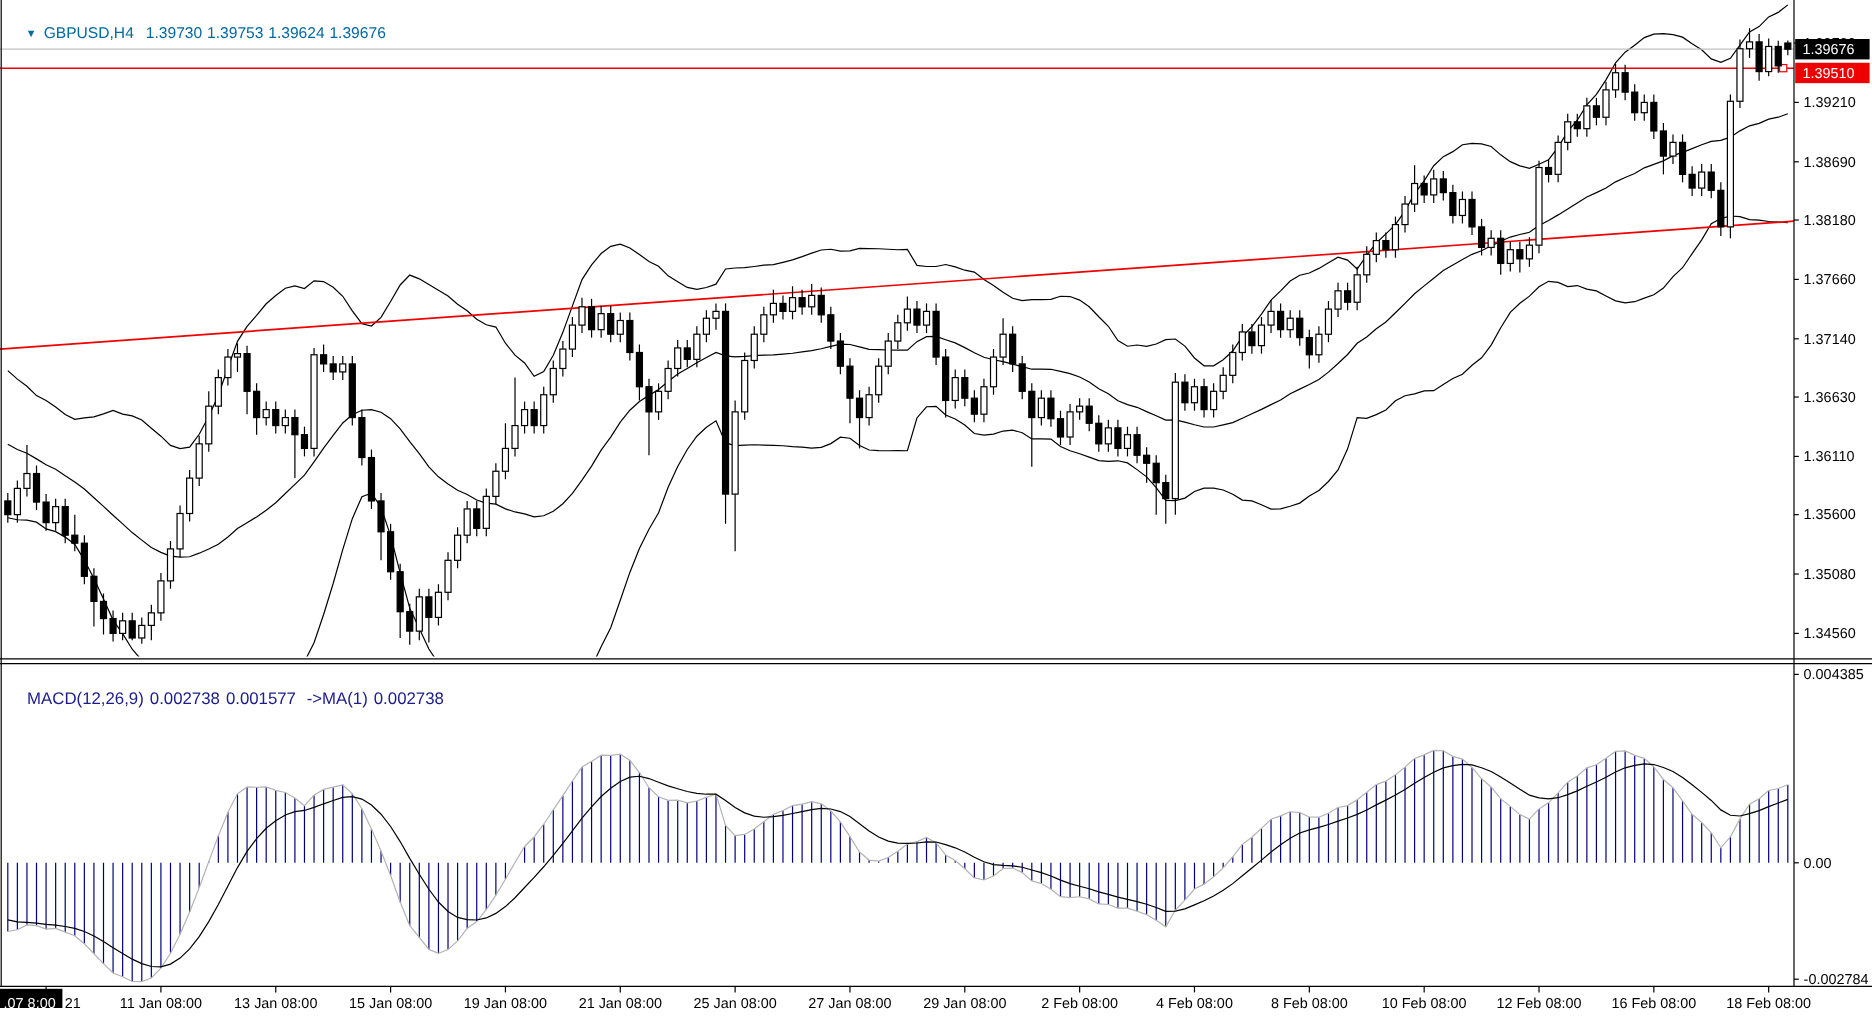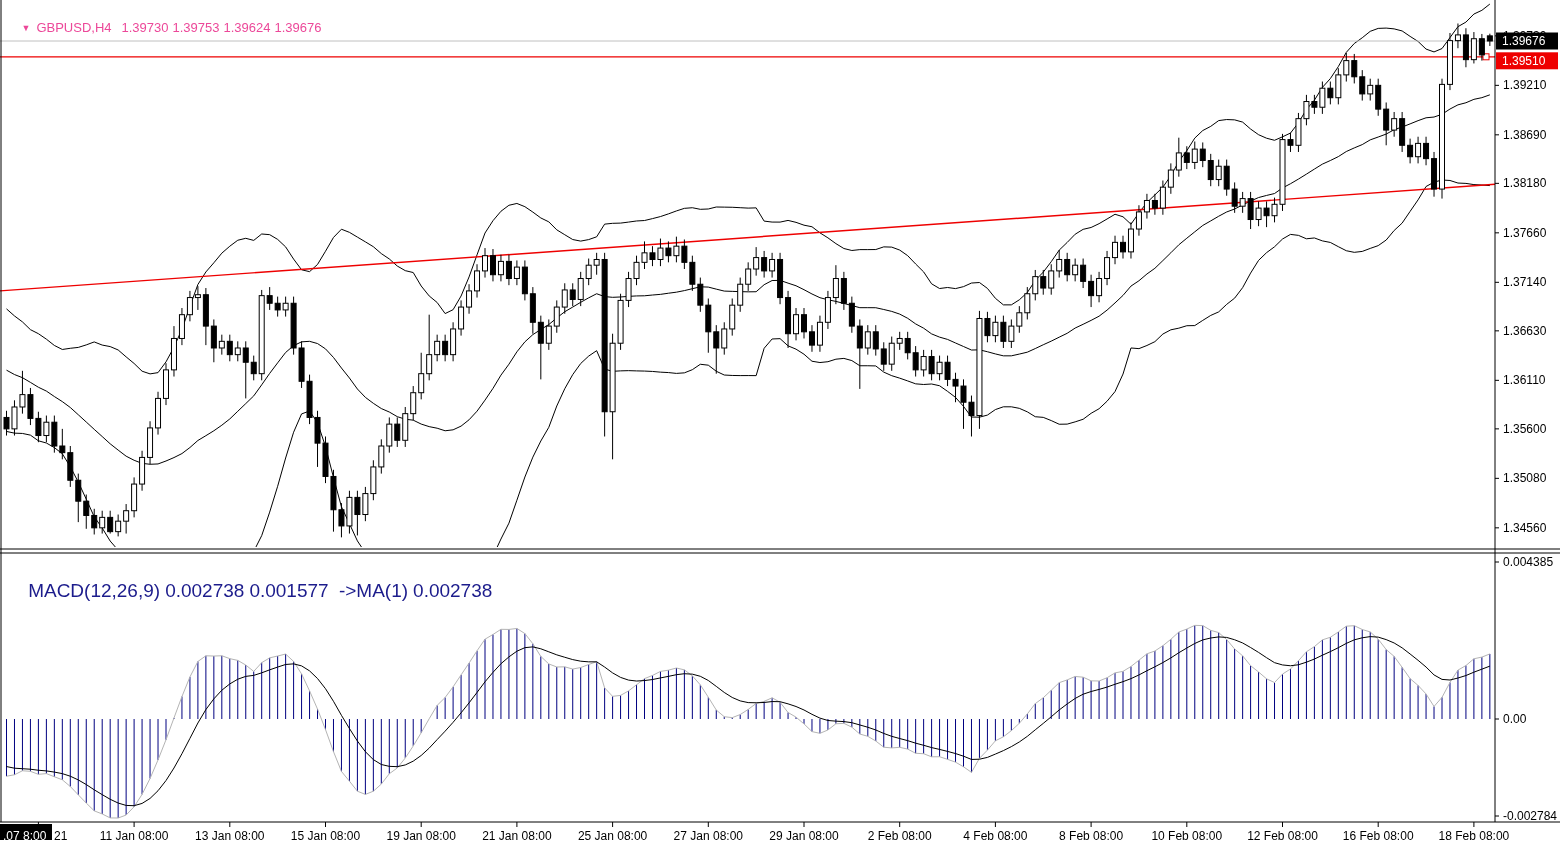--- a/index.html
+++ b/index.html
@@ -1,24 +1,24 @@
 <!DOCTYPE html>
 <html><head>
 <meta charset="utf-8">
 <style>
   html,body{margin:0;padding:0;background:#fff;}
   #window{position:relative;width:1560px;height:850px;background:#ffffff;overflow:hidden;
           font-family:"Liberation Sans",sans-serif;}
   #chart-svg{position:absolute;left:0;top:0;}
   .overlay{position:absolute;white-space:pre;}
-  #ohlc-header{left:7px;top:5px;font-size:13px;color:#ec4899;}
+  #ohlc-header{left:7px;top:5px;font-size:13px;color:#0369a1;}
   #ohlc-header .sym{margin-right:10px;}
   #ohlc-header .val{margin-right:4px;}
   #dropdown-icon{font-size:9px;margin-right:6px;position:relative;top:-1px;}
-  #macd-header{left:7px;top:558px;font-size:19px;color:#1c1c8c;}
+  #macd-header{left:7px;top:558px;font-size:14px;color:#1c1c8c;}
   #macd-header span{margin-right:5px;}
 </style>
 </head>
 <body>
 
 <div id="window">
   <svg id="chart-svg" width="1560" height="850">
       <defs>
         <clipPath id="clipPrice">
           <rect x="0" y="0" width="1495" height="547"></rect>

